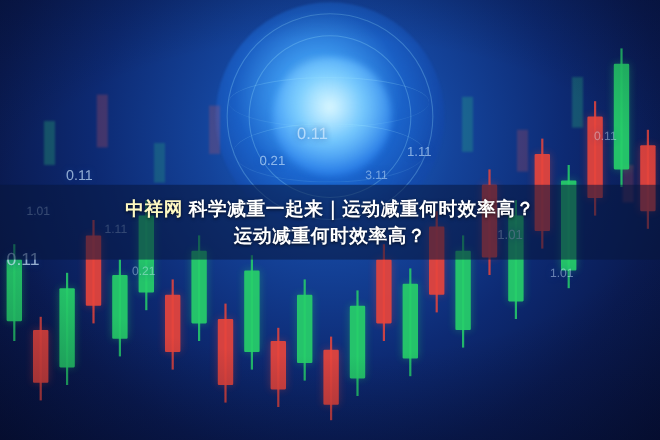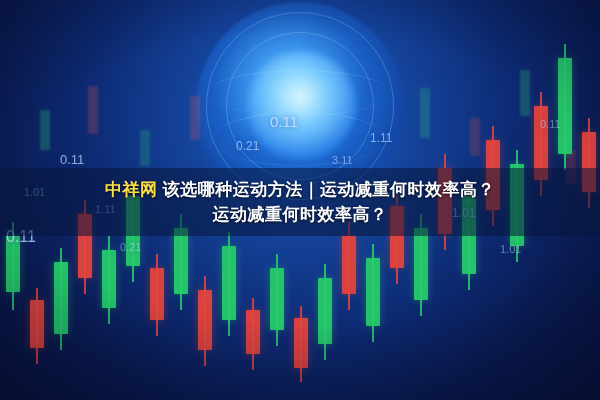--- a/index.html
+++ b/index.html
@@ -115,21 +115,21 @@
   .caption-line {
     color: #ffffff;
     font-size: 17px;
     font-weight: bold;
     letter-spacing: 0.5px;
     line-height: 20px;
     text-shadow: 0 1px 3px rgba(0,0,0,0.75);
     white-space: nowrap;
   }
   .caption-line .site {
-    color: #fde047;
+    color: #fef9c3;
   }
 </style>
 </head>
 <body>
 
 <div id="stage">
 
   <div class="bg-base"></div>
 
   <div class="globe"></div>
@@ -264,18 +264,18 @@
       <div class="pricetag" style="left: 120px; top: 241px; font-size: 11px; opacity: 0.5;">0.21</div>
       <div class="pricetag" style="left: 500px; top: 243px; font-size: 11px; opacity: 0.55;">1.01</div>
       <div class="pricetag" style="left: 540px; top: 118px; font-size: 11px; opacity: 0.5;">0.11</div>
     </div>
 
   <div class="bg-vignette"></div>
 
   <div class="caption-band"></div>
   <div class="caption">
     <div class="caption-line">
-      <span class="site">中祥网</span><span> 该选哪种运动方法｜运动减重何时效率高？</span>
+      <span class="site">中祥网</span><span> 科学减重一起来｜运动减重何时效率高？</span>
     </div>
     <div class="caption-line">运动减重何时效率高？</div>
   </div>
 
 </div>
 
 </body></html>

